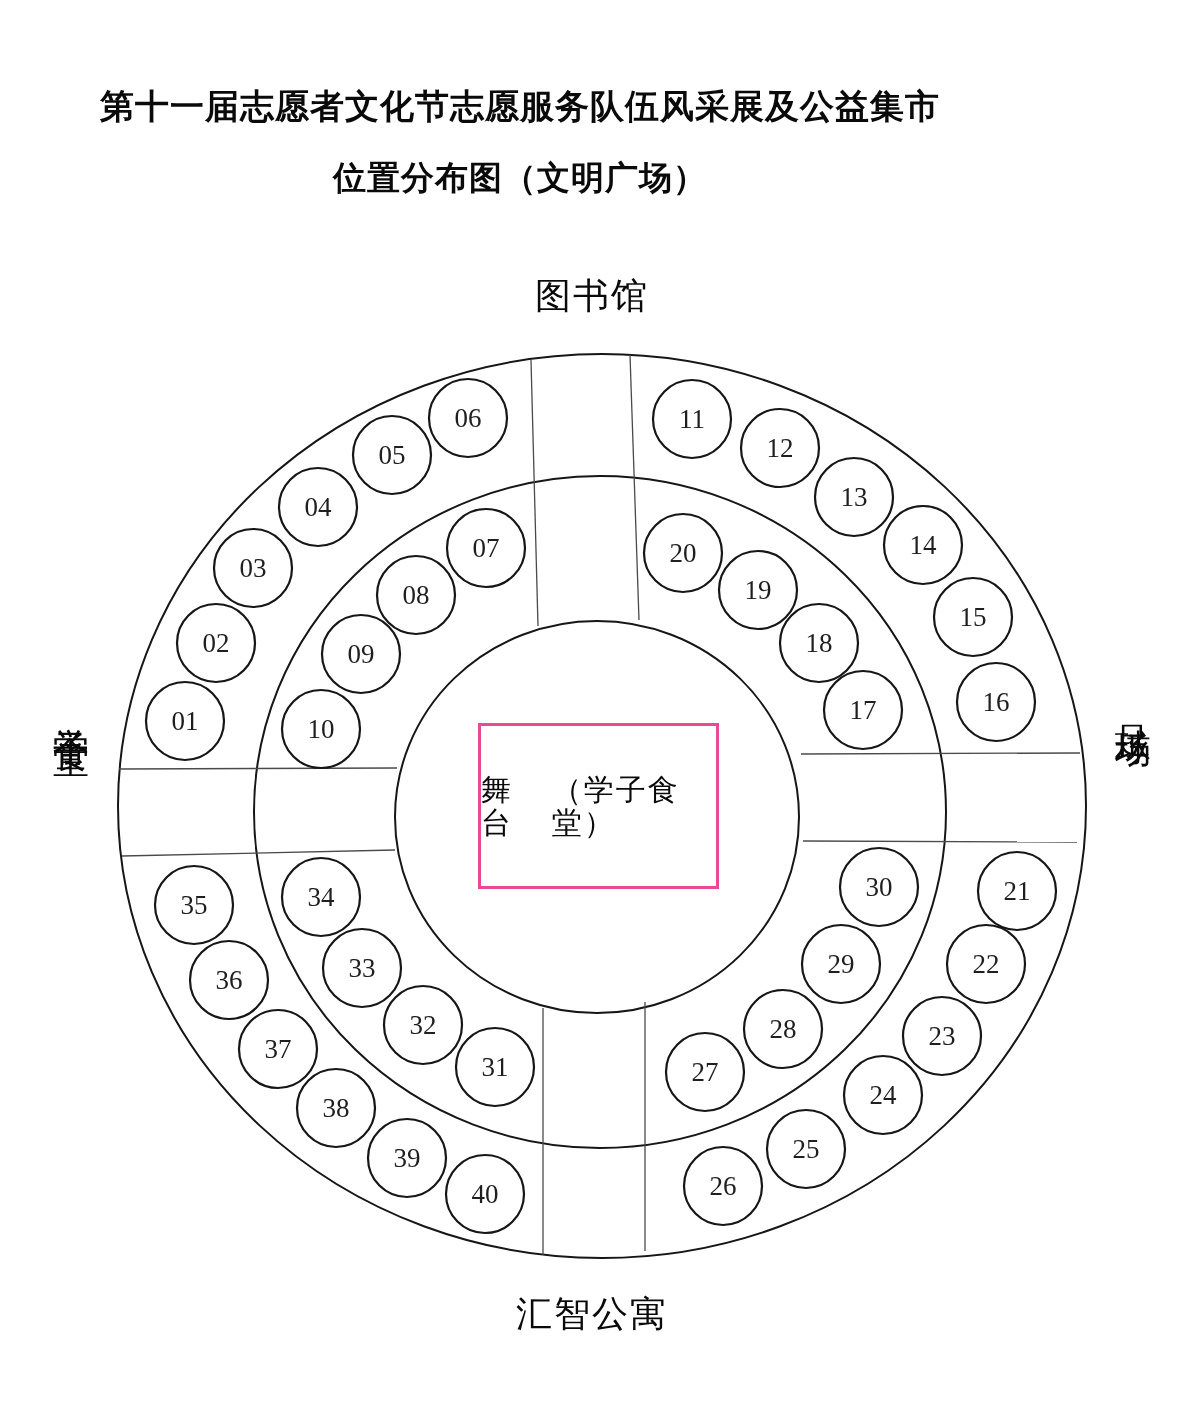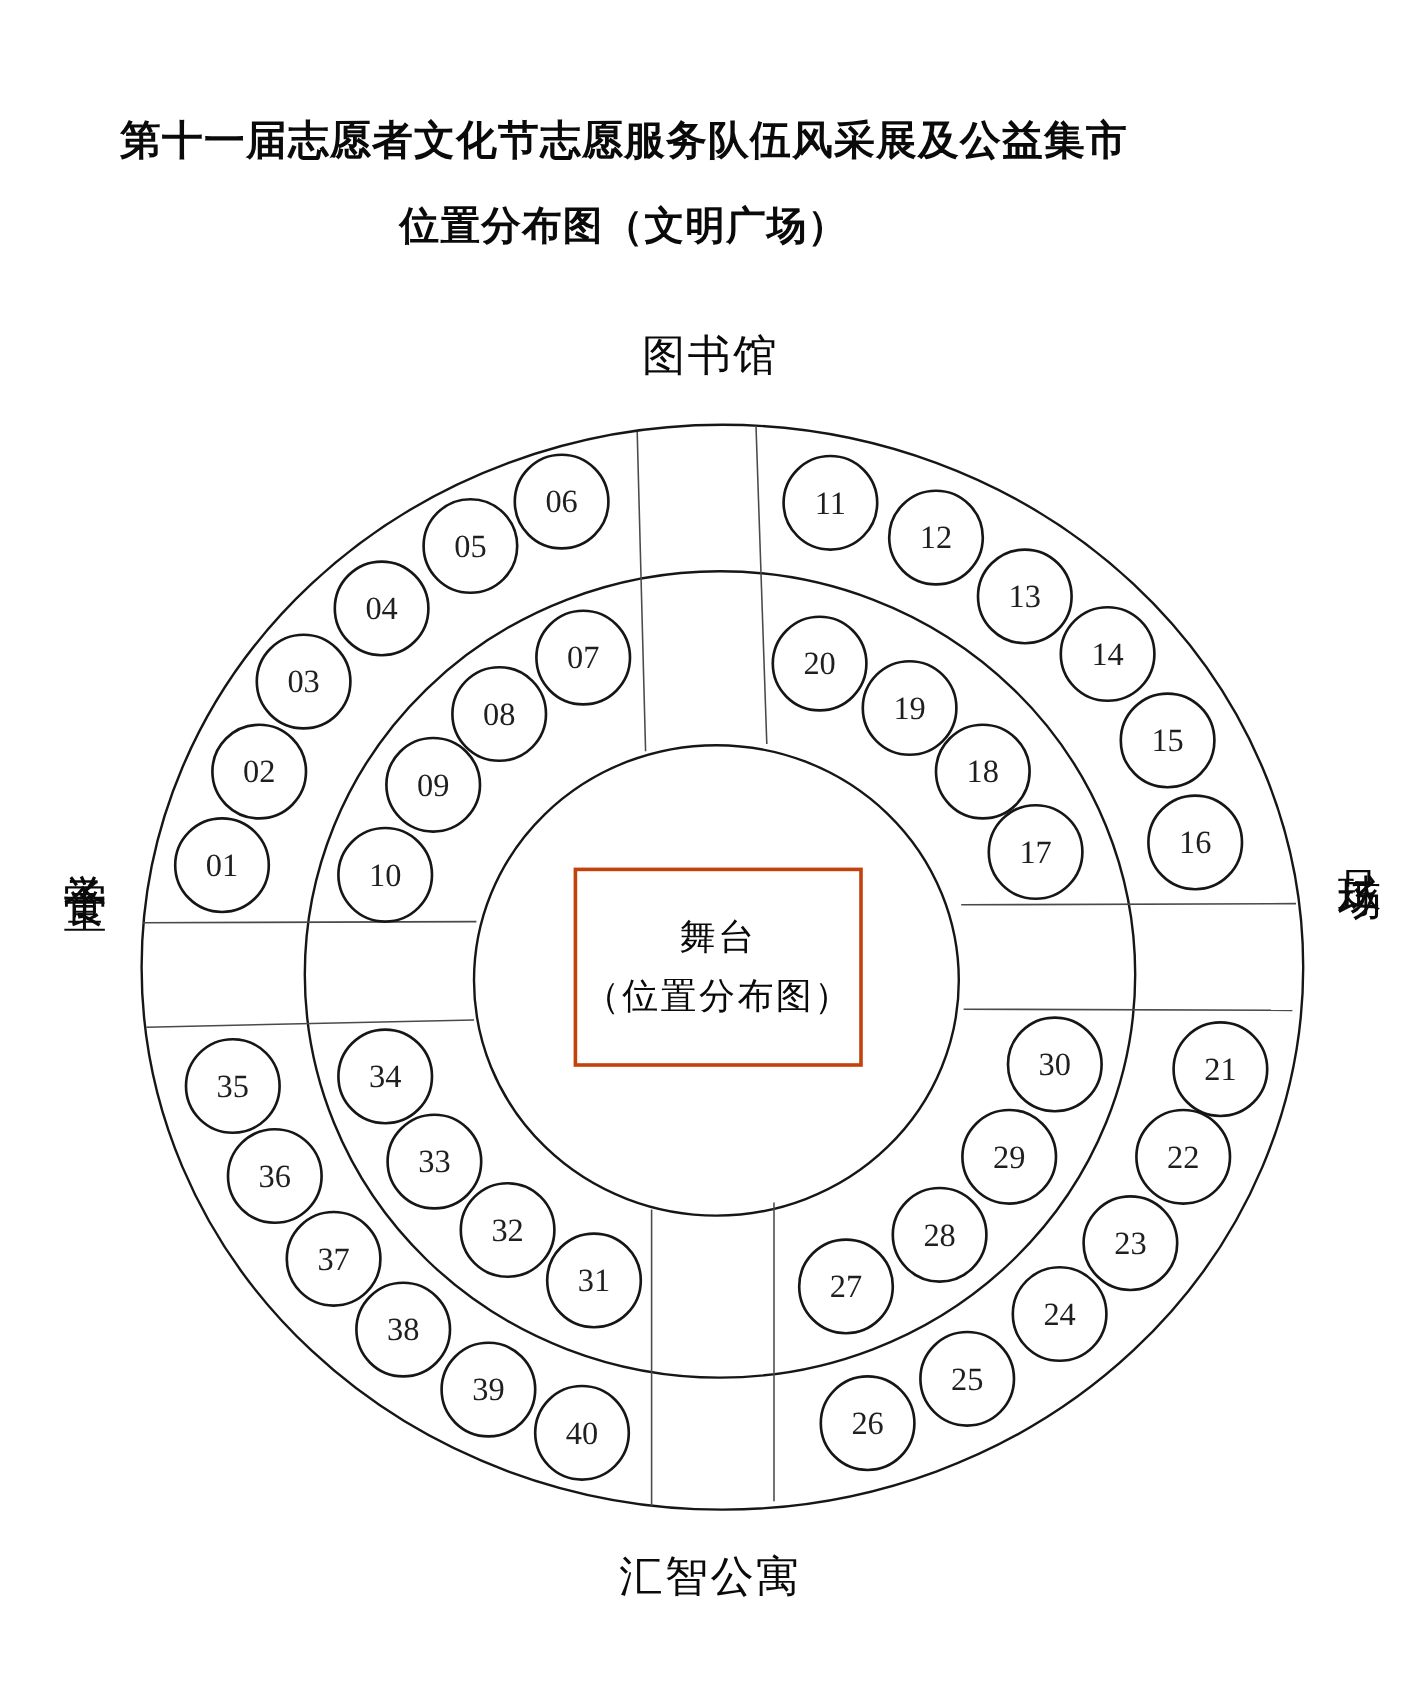--- a/index.html
+++ b/index.html
@@ -8,38 +8,37 @@
     width:1186px;height:1418px;
     background:#ffffff;
     overflow:hidden;
     font-family:"Liberation Sans","DejaVu Sans",sans-serif;
     color:#111;
   }
   .title{
     position:absolute;left:0;width:1040px;
     text-align:center;font-weight:bold;color:#0a0a0a;
     letter-spacing:1px;
-    margin-top:10px;
   }
   .title-line1{top:84px;font-size:34px;}
   .title-line2{top:156px;font-size:33px;}
   .loc-label{
     position:absolute;color:#0a0a0a;font-size:36px;letter-spacing:2px;
     white-space:nowrap;
   }
   .loc-top{top:272px;left:482px;width:220px;text-align:center;font-family:Liberation Serif, serif;}
   .loc-bottom{top:1290px;left:482px;width:220px;text-align:center;font-family:Liberation Mono, monospace;}
   .loc-vert{writing-mode:vertical-rl;text-orientation:upright;letter-spacing:4px;}
   .loc-left{top:700px;left:46px;}
   .loc-right{top:696px;left:1108px;}
   #rings-svg{position:absolute;left:0;top:0;}
   .stage-box{
     position:absolute;left:478px;top:723px;width:235px;height:160px;
-    border:3px solid #c2410c;background:#fff;
-    display:flex;flex-direction:column;align-items:center;justify-content:center;
+    border:3px solid #ec4899;background:#fff;
+    display:flex;align-items:center;justify-content:center;
     gap:16px;
   }
   .stage-line{font-size:30px;color:#0a0a0a;letter-spacing:2px;line-height:1.1;}
 </style>
 </head>
 <body>
 
 <div class="page">
 
   <div class="title title-line1">第十一届志愿者文化节志愿服务队伍风采展及公益集市</div>
@@ -139,16 +138,16 @@
       <circle cx="336" cy="1108" r="39" fill="#fff" stroke="#161616" stroke-width="2.2"></circle>
       <text x="336" y="1108" text-anchor="middle" dominant-baseline="central" fill="#1f1f1f" font-size="27" font-family="&quot;Liberation Serif&quot;,&quot;DejaVu Serif&quot;,serif">38</text>
       <circle cx="407" cy="1158" r="39" fill="#fff" stroke="#161616" stroke-width="2.2"></circle>
       <text x="407" y="1158" text-anchor="middle" dominant-baseline="central" fill="#1f1f1f" font-size="27" font-family="&quot;Liberation Serif&quot;,&quot;DejaVu Serif&quot;,serif">39</text>
       <circle cx="485" cy="1194" r="39" fill="#fff" stroke="#161616" stroke-width="2.2"></circle>
       <text x="485" y="1194" text-anchor="middle" dominant-baseline="central" fill="#1f1f1f" font-size="27" font-family="&quot;Liberation Serif&quot;,&quot;DejaVu Serif&quot;,serif">40</text>
     </svg>
 
   <div class="stage-box">
     <div class="stage-line">舞台</div>
-    <div class="stage-line">（位置分布图）</div>
+    <div class="stage-line">（学子食堂）</div>
   </div>
 
 </div>
 
 </body></html>

